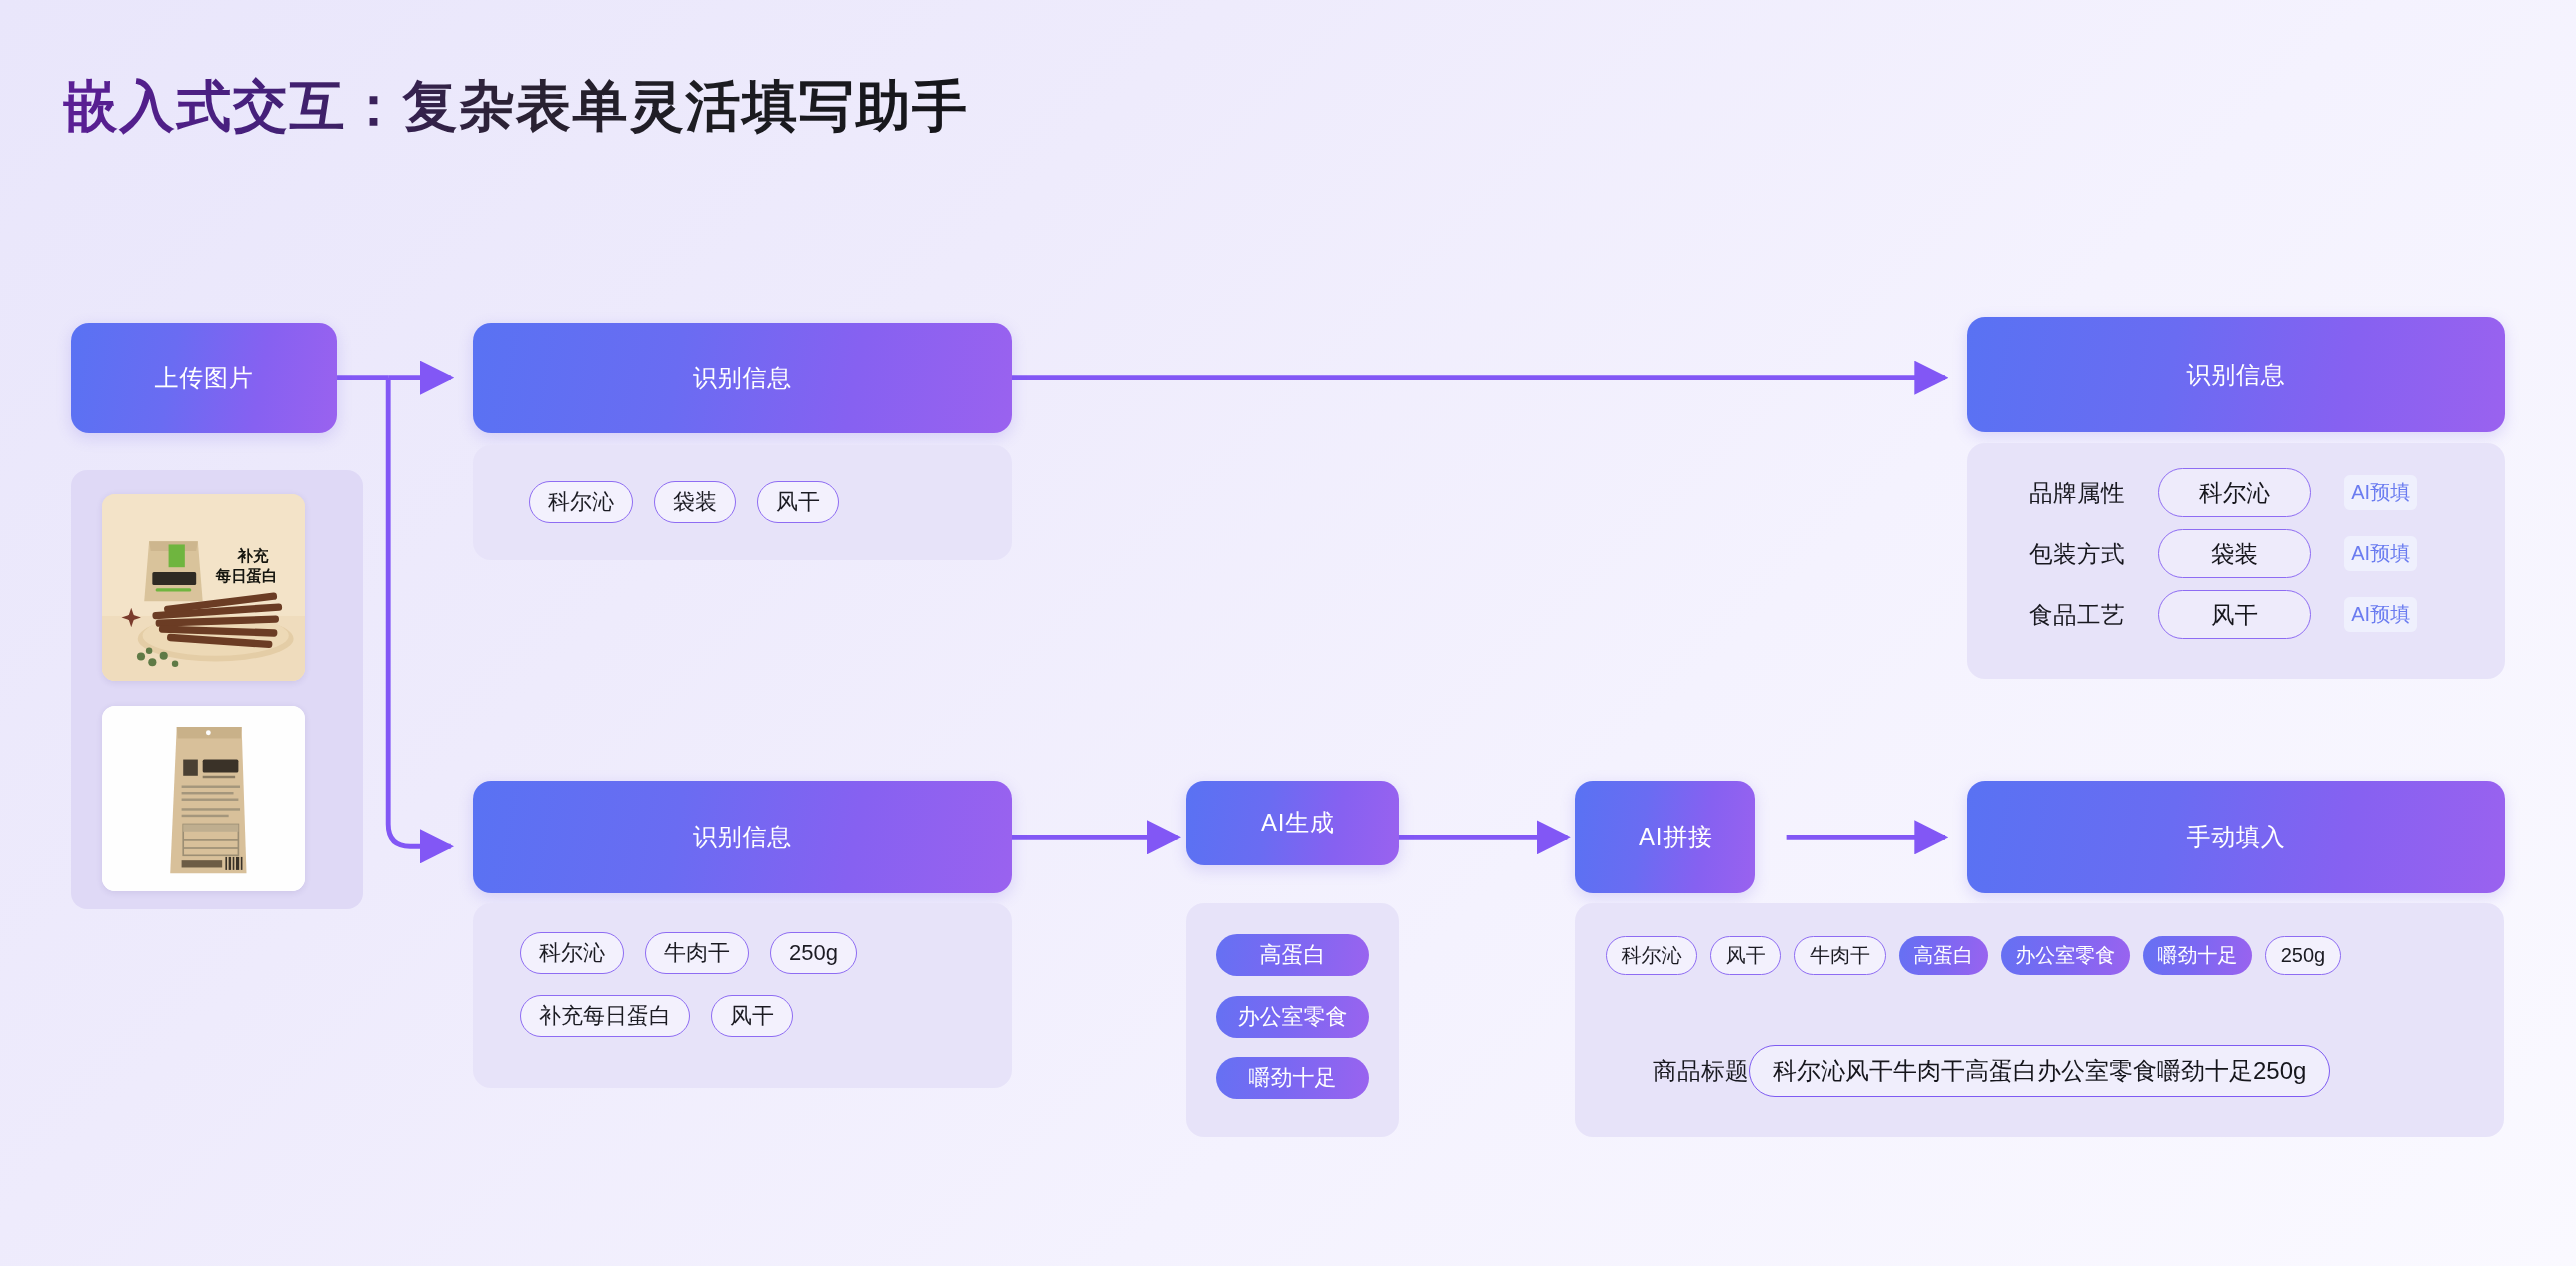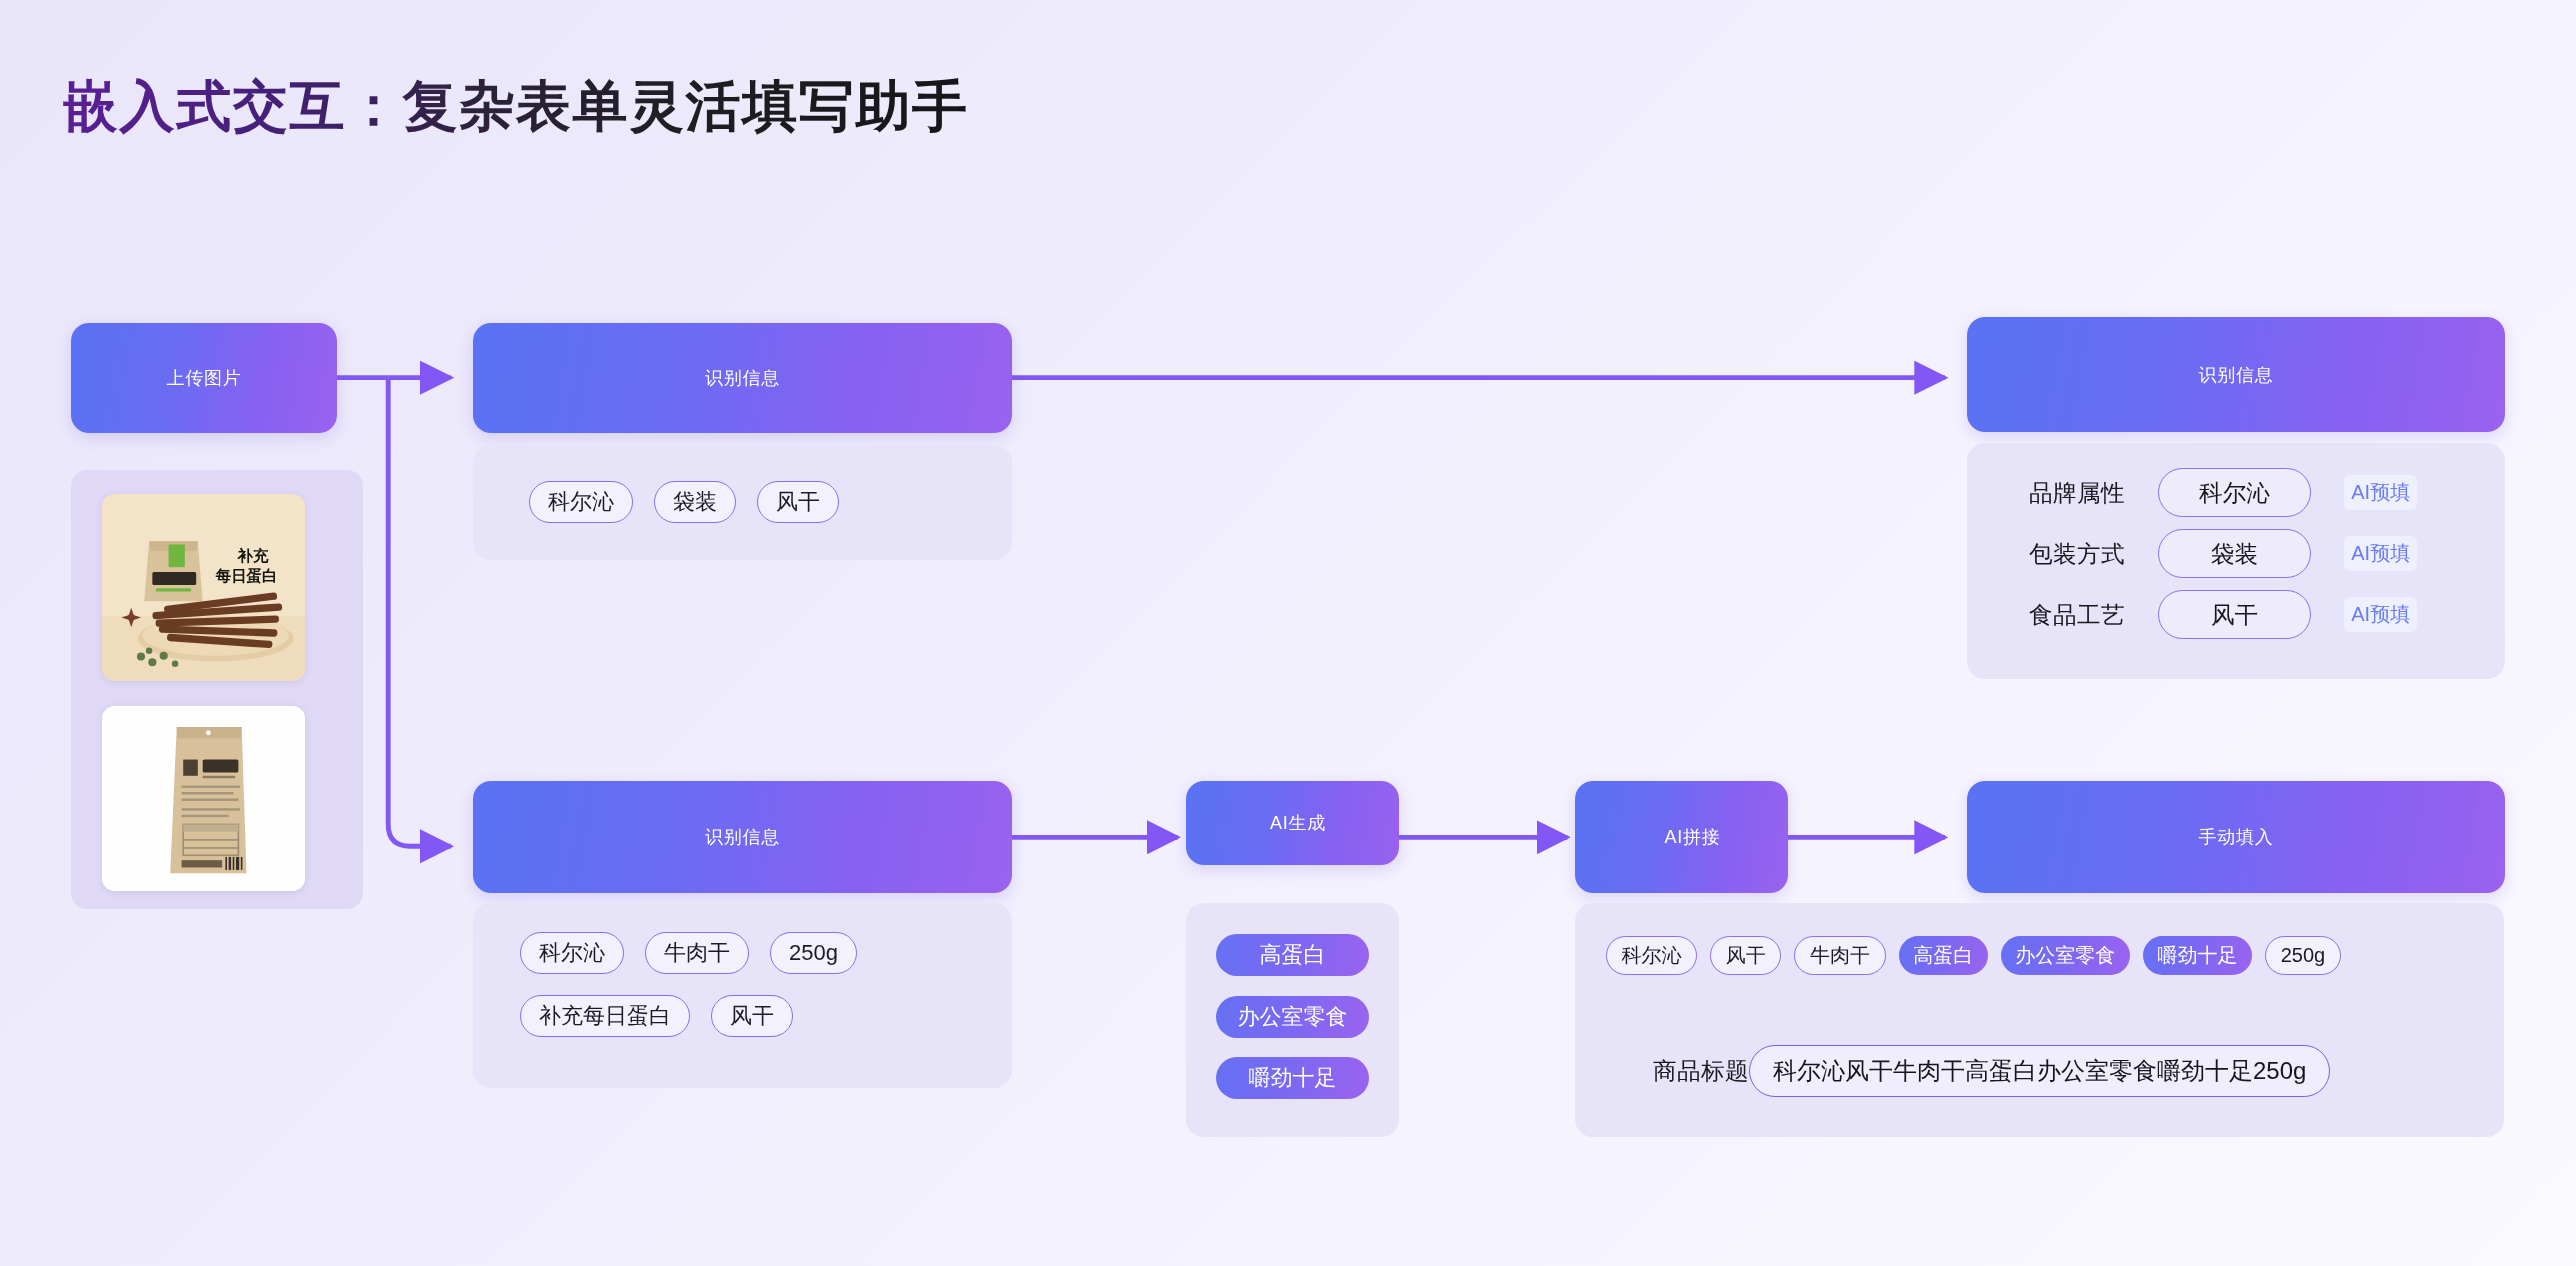--- a/index.html
+++ b/index.html
@@ -29,21 +29,21 @@
 
   
   .node {
     position: absolute;
     border-radius: 18px;
     background: linear-gradient(100deg, #5972f3 0%, #6a6cf2 38%, #8661f1 70%, #9a62ef 100%);
     color: #fff;
     display: flex;
     align-items: center;
     justify-content: center;
-    font-size: 18px;
+    font-size: 24px;
     font-weight: 500;
     letter-spacing: 0.8px;
     box-shadow: 0 4.9px 14.6px rgba(98,77,224,.18);
   }
 
   
   .panel {
     position: absolute;
     background: #e7e3f9;
     border-radius: 18px;
@@ -306,21 +306,21 @@
 <div class="node" style="left:1186px; top:781px; width:213px; height:84px;padding-left:11px;">
   <span>AI生成</span>
 </div>
 <div class="panel" style="left:1186px; top:903px; width:213px; height:234px;"></div>
 <div class="tagcol" id="ai-generate-tags" style="left:1186px; top:934px; width:213px;">
     <span class="tag filled" style="min-width: 153px;">高蛋白</span>
     <span class="tag filled" style="min-width: 153px;">办公室零食</span>
     <span class="tag filled" style="min-width: 153px;">嚼劲十足</span>
   </div>
 
-<div class="node" style="left:1575px; top:781px; width:213px; height:112px;padding-left:22px;">
+<div class="node" style="left:1575px; top:781px; width:180px; height:112px;padding-left:22px;">
   <span>AI拼接</span>
 </div>
 
 <div class="node" style="left:1967px; top:781px; width:538px; height:112px;">
   <span>手动填入</span>
 </div>
 <div class="panel" style="left:1575px; top:903px; width:929px; height:234px;"></div>
 <div class="tagrow" id="manual-fill-tags" style="left:1606px; top:936px; width:877px; gap:13px;">
     <span class="tag small">科尔沁</span>
     <span class="tag small">风干</span>

